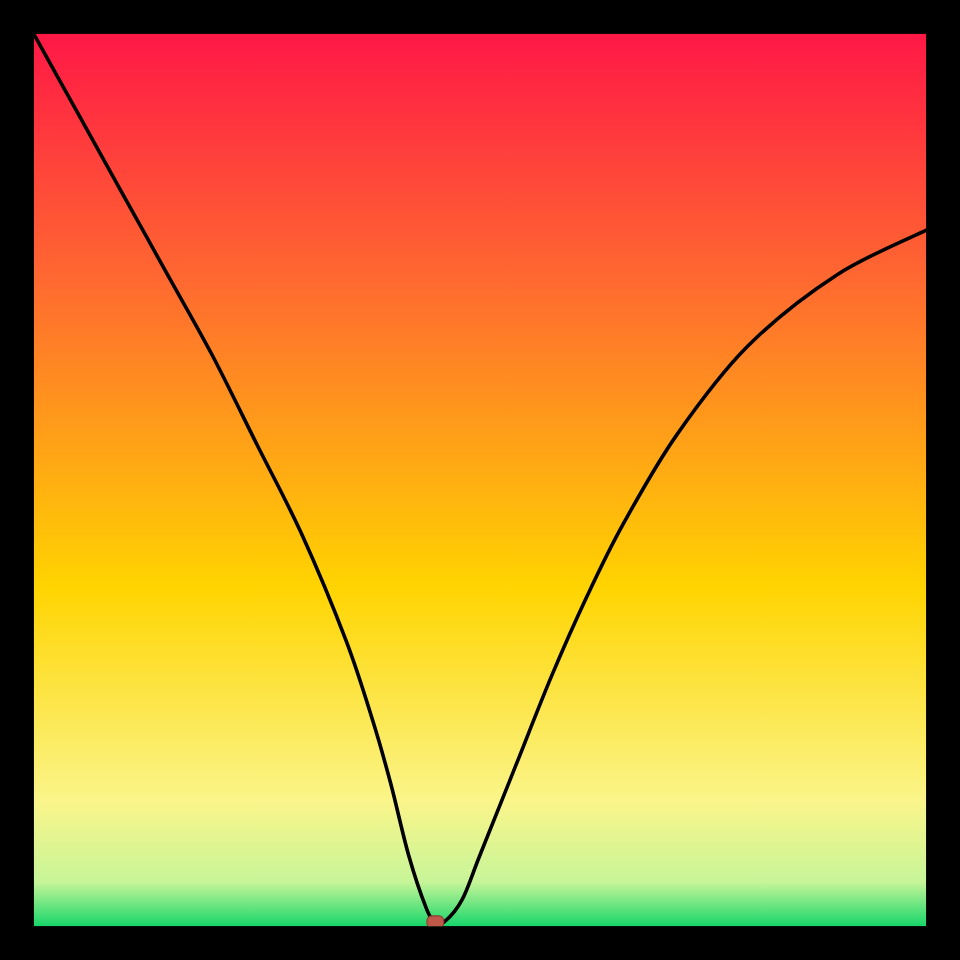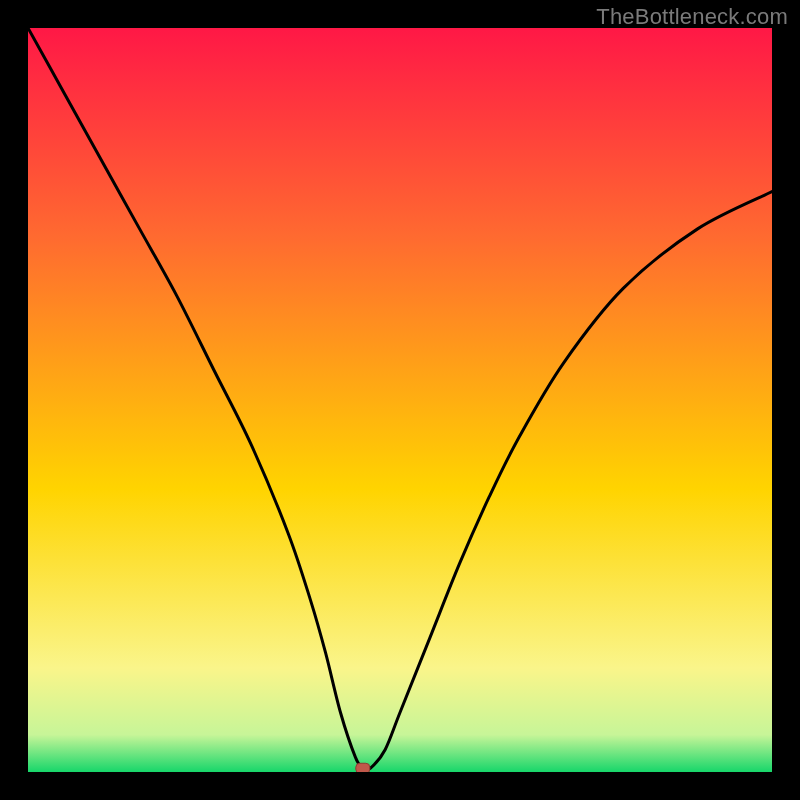--- a/index.html
+++ b/index.html
@@ -41,21 +41,20 @@
     inset: 0;
     width: 100%;
     height: 100%;
     display: block;
   }
 </style>
 </head>
 <body>
 
 <div class="frame">
-  <div class="watermark">TheBottleneck.com</div>
 
   <div class="plot-area">
     <svg class="chart" viewBox="0 0 744 744" preserveAspectRatio="none">
       <defs>
         <linearGradient id="bg-grad" x1="0" y1="0" x2="0" y2="1">
             <stop offset="0%" stop-color="#ff1846"></stop>
             <stop offset="28.000000000000004%" stop-color="#ff6a30"></stop>
             <stop offset="62%" stop-color="#ffd400"></stop>
             <stop offset="86%" stop-color="#faf58a"></stop>
             <stop offset="95%" stop-color="#c7f598"></stop>

